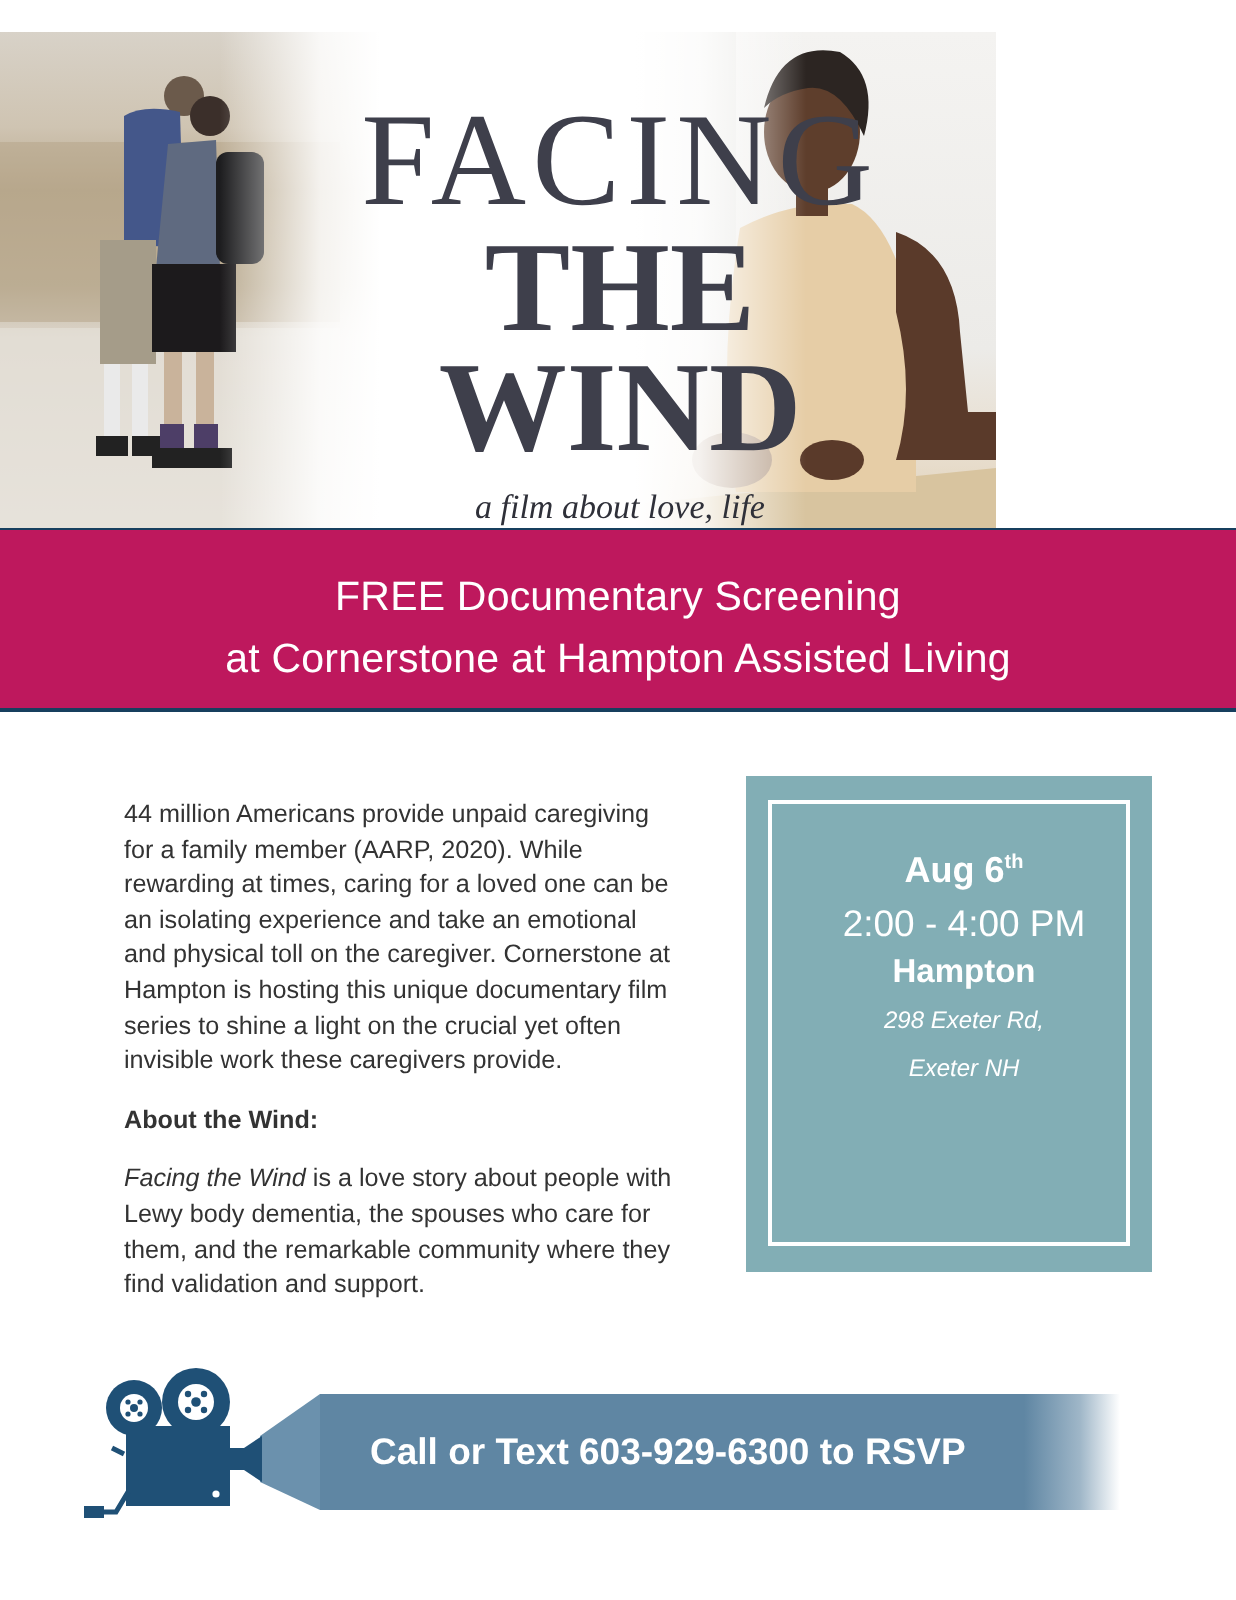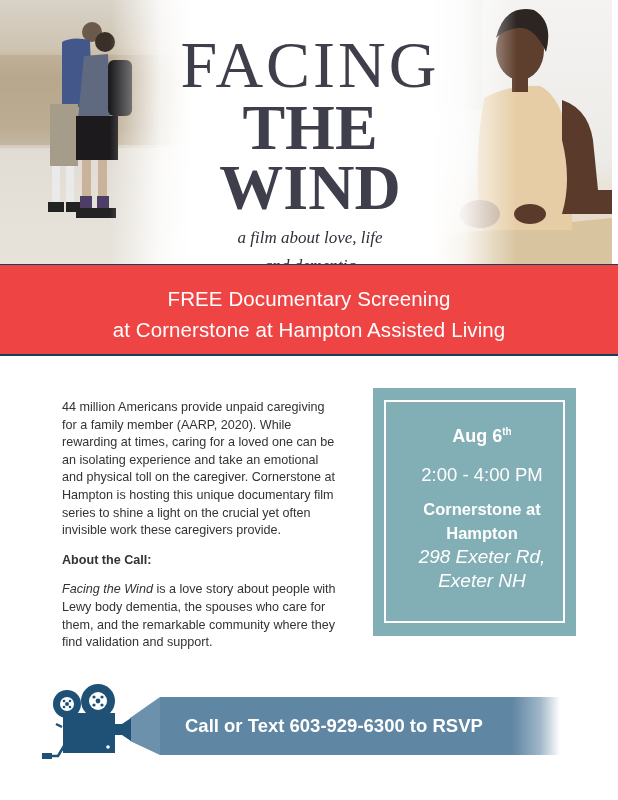--- a/index.html
+++ b/index.html
@@ -1,20 +1,20 @@
 <!DOCTYPE html>
 <html><head>
 <meta charset="utf-8">
 <style>
   * { box-sizing: border-box; margin: 0; padding: 0; }
   html, body { width: 618px; height: 800px; background: #ffffff; overflow: hidden; }
   body { position: relative; font-family: "Liberation Sans", "DejaVu Sans", sans-serif; color: #333; }
 
   
-  .hero { position: absolute; left: 0; top: 0; width: 612px; height: 264px; background: #ffffff; overflow: hidden; }
+  .hero { position: absolute; left: 0; top: 16px; width: 498px; height: 264px; background: #ffffff; overflow: hidden; }
 
   .photo-left { position: absolute; left: 0; top: 0; width: 200px; height: 264px; }
   .photo-left .bg {
     position: absolute; inset: 0;
     background:
       linear-gradient(180deg, #d8d2c8 0%, #cfc4b2 18%, #b9a98e 30%, #c2b59d 48%, #ddd6cc 58%, #e6e1da 80%, #eeeae5 100%);
   }
   .photo-left .fade {
     position: absolute; inset: 0;
     background: linear-gradient(90deg, rgba(255,255,255,0) 0%, rgba(255,255,255,0) 55%, rgba(255,255,255,0.85) 80%, #fff 95%);
@@ -29,37 +29,37 @@
     background: linear-gradient(270deg, rgba(255,255,255,0) 0%, rgba(255,255,255,0) 50%, rgba(255,255,255,0.85) 78%, #fff 95%);
   }
   .photo-left svg, .photo-right svg { position: absolute; inset: 0; }
 
   .title-block { position: absolute; left: 150px; top: 30px; width: 320px; text-align: center; color: #3e3f4b; font-family: "Liberation Serif", "DejaVu Serif", serif; }
   .title-line1 { font-size: 66px; line-height: 70px; letter-spacing: 3px; font-weight: normal; }
   .title-line2 { font-size: 64px; line-height: 60px; letter-spacing: 0px; font-weight: bold; margin-top: -2px; }
   .subtitle { font-style: italic; font-size: 17px; line-height: 28px; margin-top: 6px; color: #2f3039; }
 
   
-  .banner { position: absolute; left: 0; top: 264px; width: 618px; height: 92px; background: #ef4444; border-top: 1px solid #173f5e; border-bottom: 2px solid #173f5e; color: #ffffff; text-align: center; padding-top: 18px; }
+  .banner { position: absolute; left: 0; top: 264px; width: 618px; height: 92px; background: #be185d; border-top: 1px solid #173f5e; border-bottom: 2px solid #173f5e; color: #ffffff; text-align: center; padding-top: 18px; }
   .banner-line { font-size: 20.5px; line-height: 31px; letter-spacing: 0.1px; }
 
   
   .body-col { position: absolute; left: 50px; top: 387px; width: 300px; font-size: 12.6px; line-height: 17.6px; color: #333; }
   .body-col p { margin: 12px; }
   .about-head { font-weight: bold; margin-top: 14px; }
   .about-text em { font-style: italic; }
 
   
   .event-box { position: absolute; left: 373px; top: 388px; width: 203px; height: 248px; background: #82aeb5; }
   .event-inner { position: absolute; left: 11px; top: 12px; right: 11px; bottom: 13px; border: 2.5px solid #ffffff; color: #ffffff; text-align: center; padding-top: 19px; padding-left: 15px; }
   .ev-date { font-weight: bold; font-size: 18px; line-height: 22px; }
   .ev-date sup { font-size: 10px; vertical-align: 7px; font-weight: bold; }
-  .ev-time { font-size: 18.5px; line-height: 24px; margin-top: 16px; }
+  .ev-time { font-size: 18.5px; line-height: 24px; margin-top: 4px; }
   .ev-venue { font-weight: bold; font-size: 16.5px; line-height: 24px; margin-top: 10px; }
-  .ev-addr { font-style: italic; font-size: 19px; line-height: 24px; }
+  .ev-addr { font-style: italic; font-size: 12px; line-height: 24px; }
 
   
   .rsvp-wrap { position: absolute; left: 0; top: 680px; width: 618px; height: 90px; }
   .rsvp-bar { position: absolute; left: 160px; top: 17px; width: 400px; height: 58px;
     background: linear-gradient(90deg, #5f86a3 0%, #5f86a3 88%, rgba(95,134,163,0.6) 95%, rgba(95,134,163,0) 100%); }
   .rsvp-label { position: absolute; left: 185px; top: 17px; height: 54px; line-height: 58px; color: #ffffff; font-weight: bold; font-size: 18.5px; letter-spacing: 0px; white-space: nowrap; }
   .camera { position: absolute; left: 0; top: 0; width: 170px; height: 90px; }
 </style>
 </head>
 <body>
@@ -125,29 +125,28 @@
   </div>
 </div>
 
 <div class="banner">
   <div class="banner-line">FREE Documentary Screening</div>
   <div class="banner-line">at Cornerstone at Hampton Assisted Living</div>
 </div>
 
 <div class="body-col">
   <p>44 million Americans provide unpaid caregiving for a family member (AARP, 2020). While rewarding at times, caring for a loved one can be an isolating experience and take an emotional and physical toll on the caregiver. Cornerstone at Hampton is hosting this unique documentary film series to shine a light on the crucial yet often invisible work these caregivers provide.</p>
-  <p class="about-head">About the Call:</p>
+  <p class="about-head">About the Wind:</p>
   <p class="about-text"><em>Facing the Wind</em><span> is a love story about people with Lewy body dementia, the spouses who care for them, and the remarkable community where they find validation and support.</span></p>
 </div>
 
 <div class="event-box">
   <div class="event-inner">
     <div class="ev-date"><span>Aug 6</span><sup>th</sup></div>
     <div class="ev-time">2:00 - 4:00 PM</div>
-    <div class="ev-venue">Cornerstone at</div>
     <div class="ev-venue" style="margin-top:0">Hampton</div>
     <div class="ev-addr">298 Exeter Rd,</div>
     <div class="ev-addr">Exeter NH</div>
   </div>
 </div>
 
 <div class="rsvp-wrap">
   <div class="rsvp-bar"></div>
   <svg class="camera" width="170" height="90" viewBox="0 0 170 90">
 

